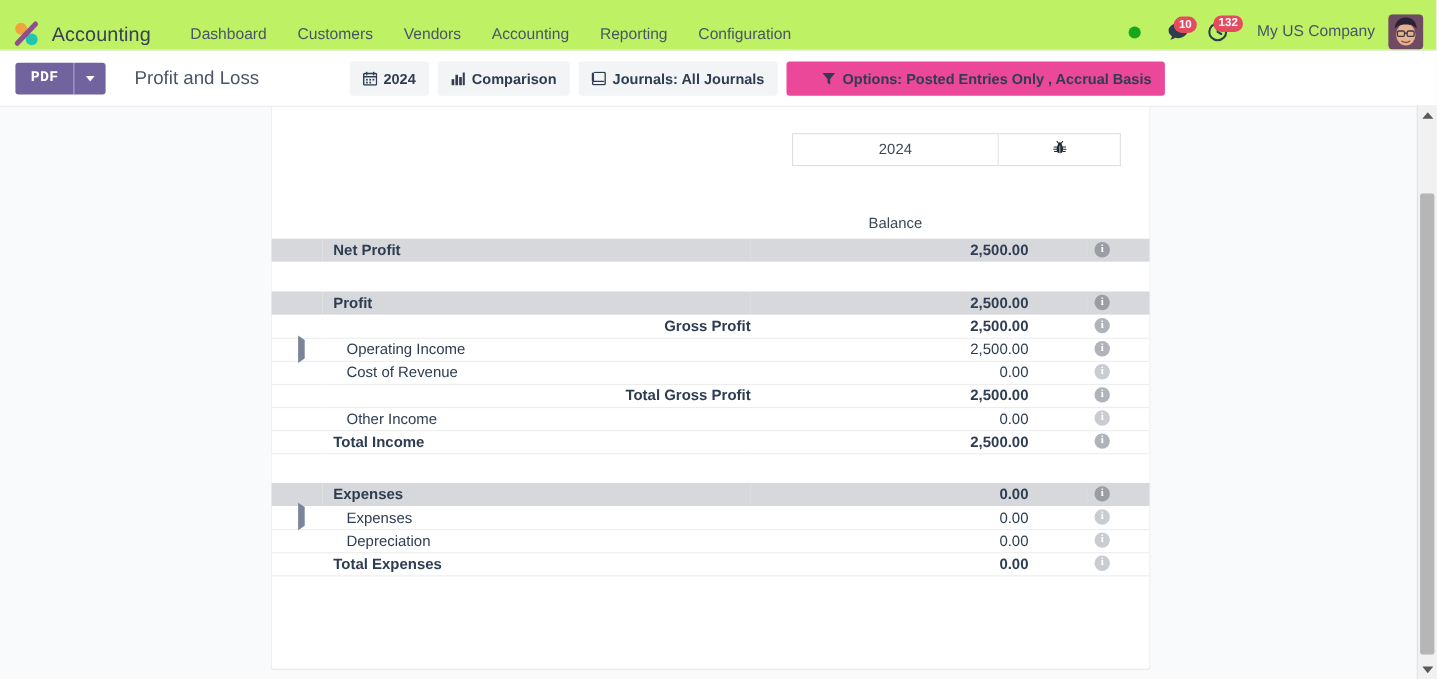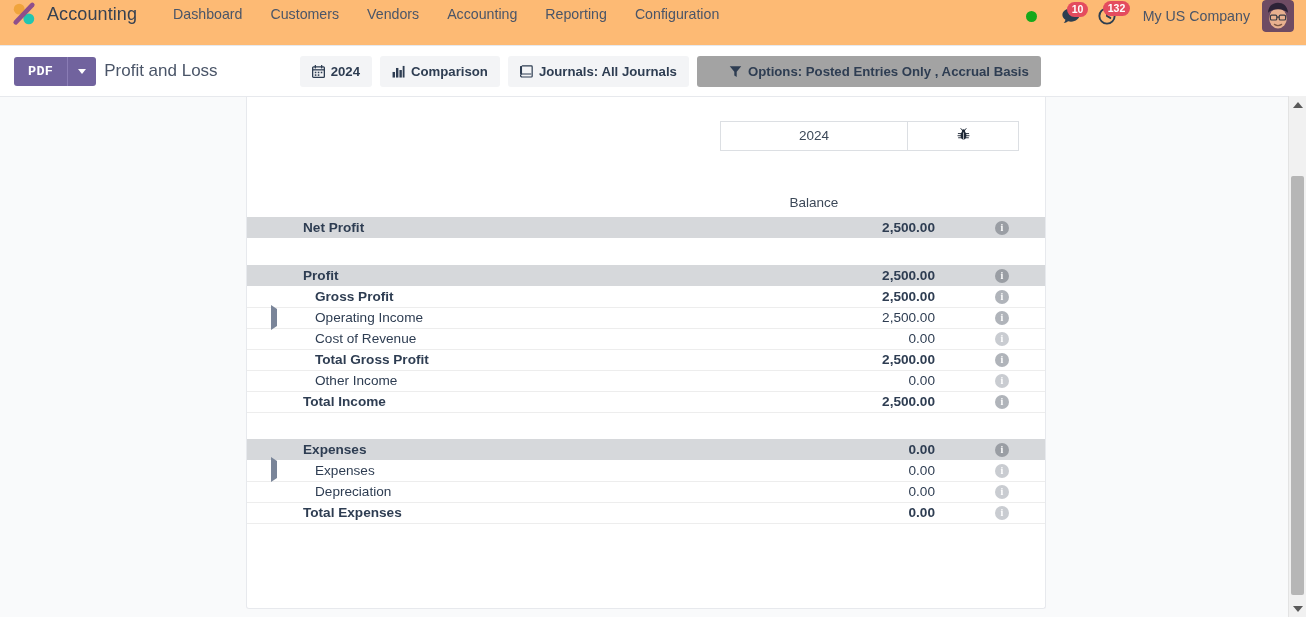--- a/index.html
+++ b/index.html
@@ -6,23 +6,23 @@
   html, body {
     width: 1306px; height: 617px;
     font-family: "Liberation Sans", sans-serif;
     background: #f9fafb;
     overflow: hidden;
   }
 
   
   .navbar {
     height: 46px;
-    background: #fdba74;
+    background: #bef264;
     display: flex;
-    align-items: flex-start;
+    align-items: flex-end;
     padding: 0 12px 0 10px;
     border-bottom: 1px solid #e7e9ed;
     position: relative;
     z-index: 30;
   }
   .brand {
     display: flex; align-items: center; gap: 9px;
     margin-right: 22px;
   }
   .odoo-logo { width: 28px; height: 28px; display: block; }
@@ -87,34 +87,34 @@
     display: flex; align-items: center;
   }
   .caret-down {
     width: 0; height: 0;
     border-left: 4px solid transparent;
     border-right: 4px solid transparent;
     border-top: 5px solid #ffffff;
   }
   .report-title {
     font-size: 17px; color: #4a5568;
-    margin-left: 8px; white-space: nowrap;
+    margin-left: 26px; white-space: nowrap;
   }
   .filters {
     margin-left: 82px;
     display: flex; align-items: center; gap: 8px;
   }
   .filter-btn {
     background: #f3f4f6; border: none; border-radius: 3px;
     font-size: 13.2px; font-weight: bold; color: #2e3d52;
     padding: 8px 12px; cursor: pointer;
     display: flex; align-items: center; gap: 6px;
     white-space: nowrap;
   }
-  .filter-btn.active { background: #a3a3a3; padding-left: 32px; }
+  .filter-btn.active { background: #ec4899; padding-left: 32px; }
   .f-icon { font-size: 12.5px; line-height: 1; display: inline-block; }
 
   
   .content-area {
     position: absolute;
     top: 96px; left: 0; right: 0; bottom: 0;
     background: #f9fafb;
     overflow: hidden;
     border-top: 1px solid #e7e9ed;
   }
@@ -180,21 +180,21 @@
   td.c-value {
     font-size: 13.6px; color: #2e3d52;
     text-align: right; padding-right: 54px;
     vertical-align: middle; white-space: nowrap;
   }
   td.c-info {
     width: 56px; text-align: left; padding-left: 6px;
     vertical-align: middle;
   }
   .lvl-0 { padding-left: 10px; }
-  .lvl-1 { padding-left: 22px; }
+  .lvl-1 { padding-left: 22px; text-align: right; }
   .lvl-2 { padding-left: 22px; }
   .bold { font-weight: bold; }
   .muted { color: #b9bdc4; }
   .info-icon {
     display: inline-block;
     width: 14px; height: 14px; border-radius: 50%;
     background: #b0b4ba; color: #ffffff;
     font-size: 10px; font-weight: bold;
     font-family: "Liberation Serif", serif;
     line-height: 14px; text-align: center;

